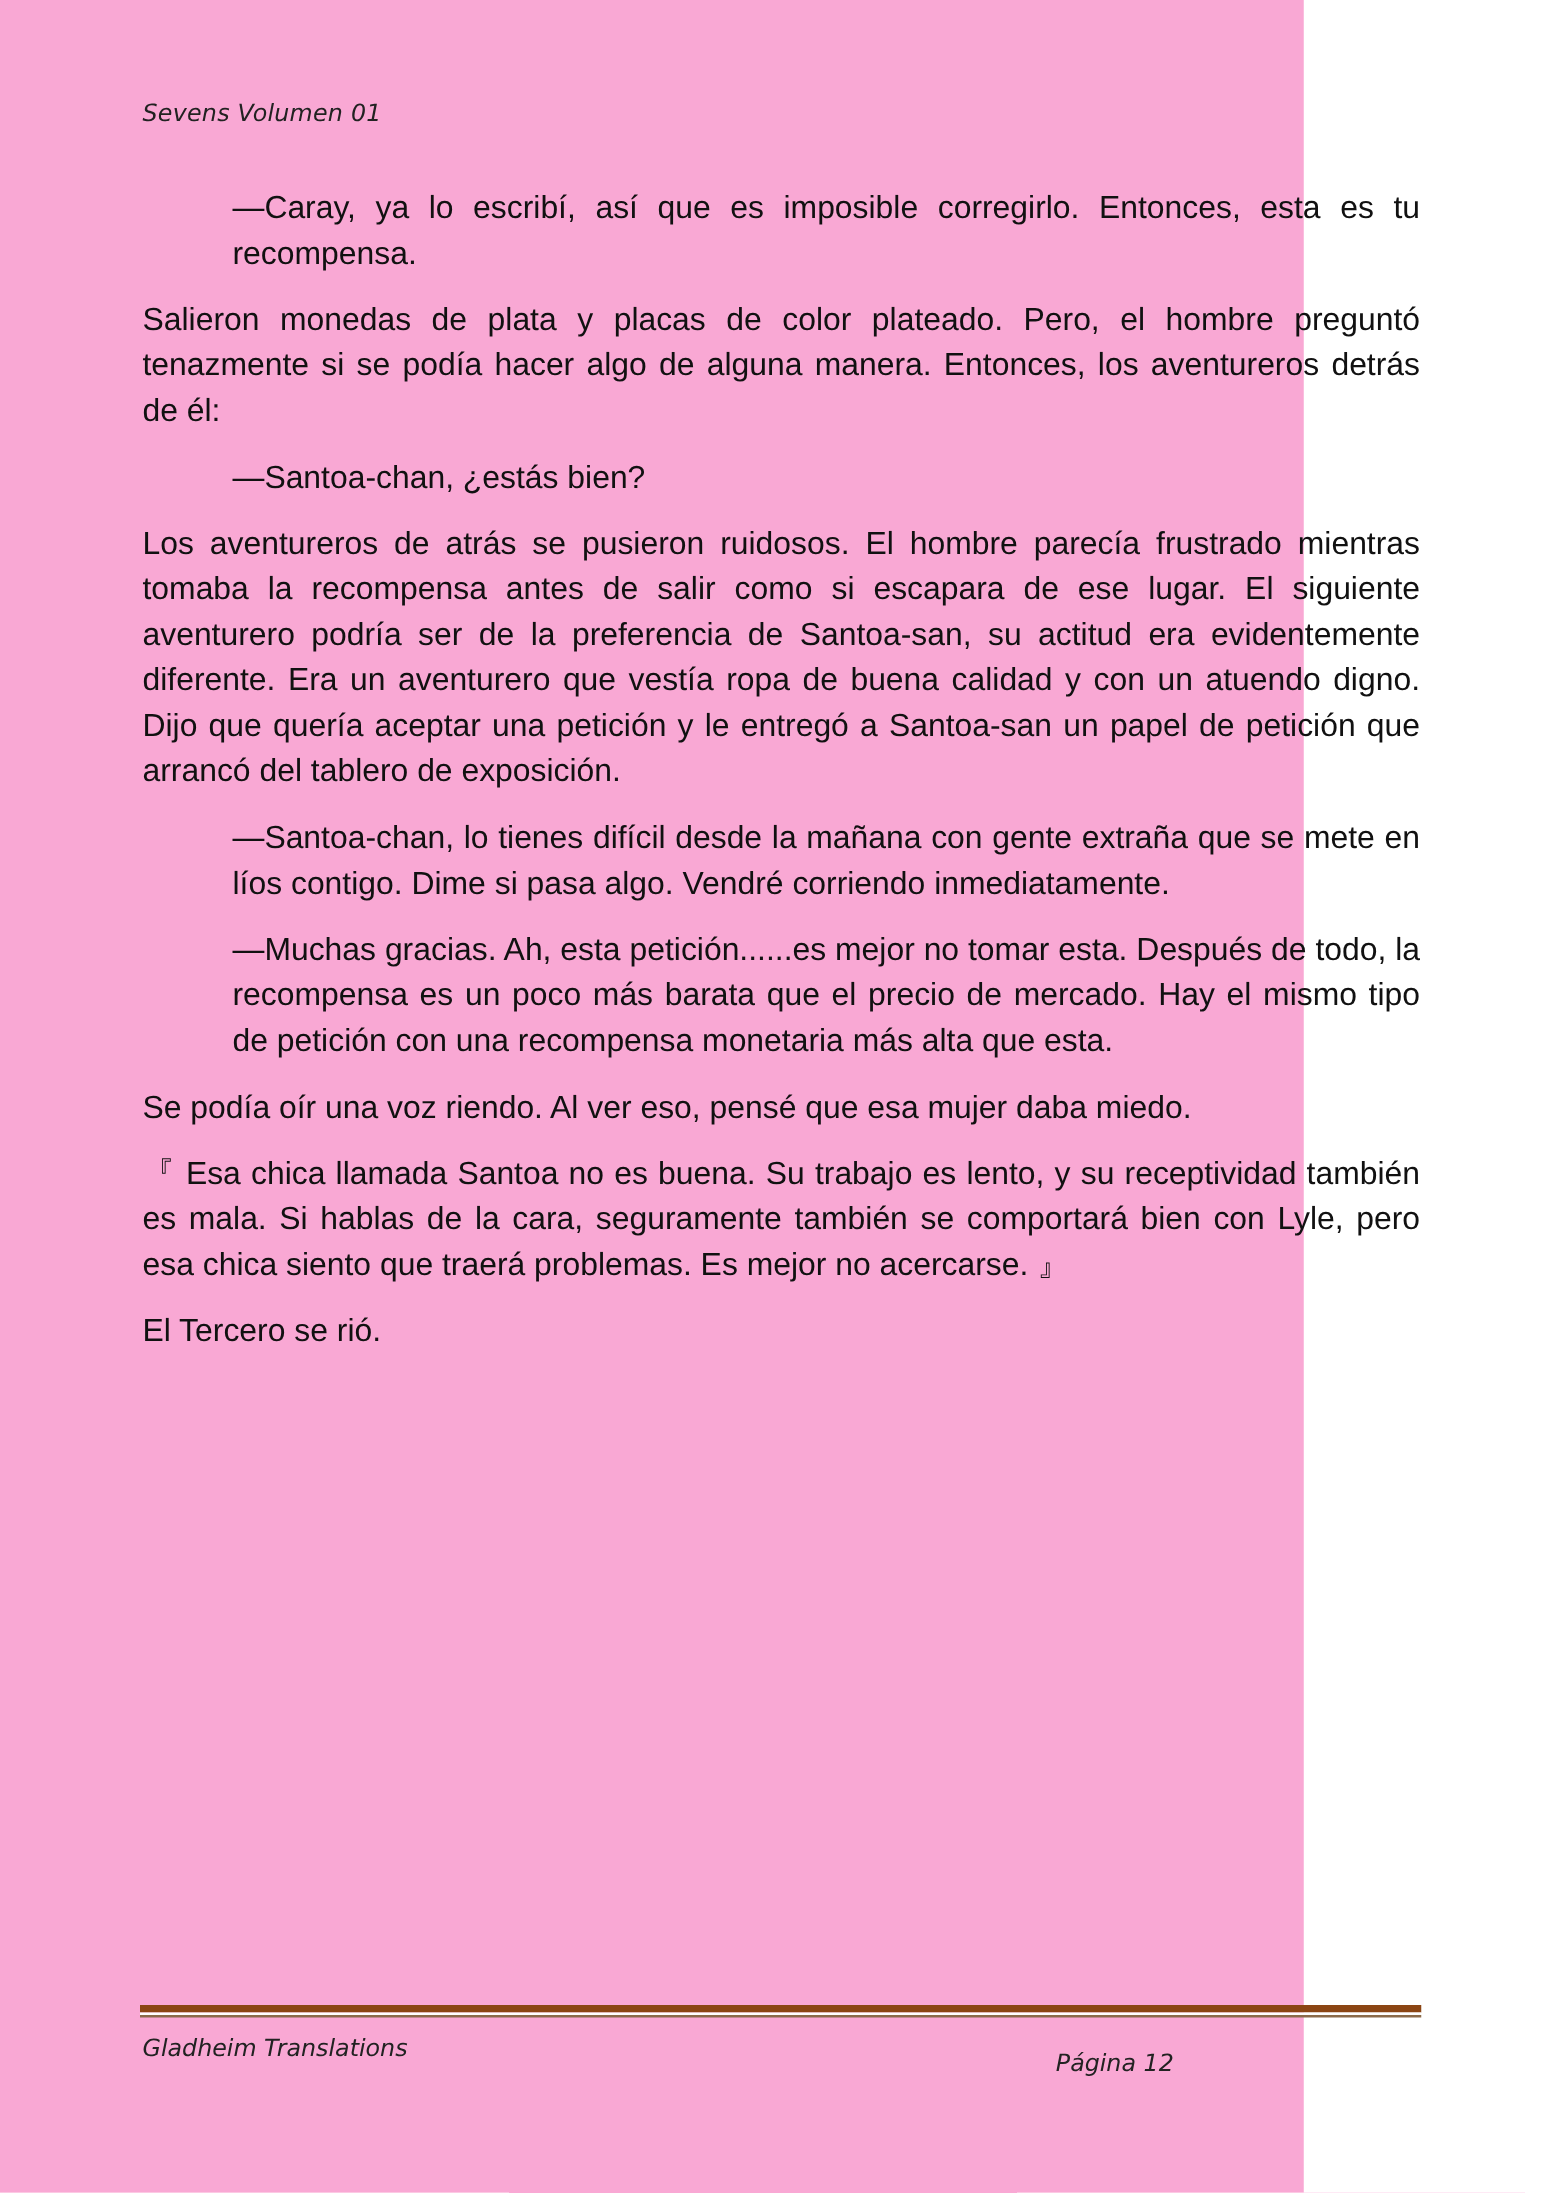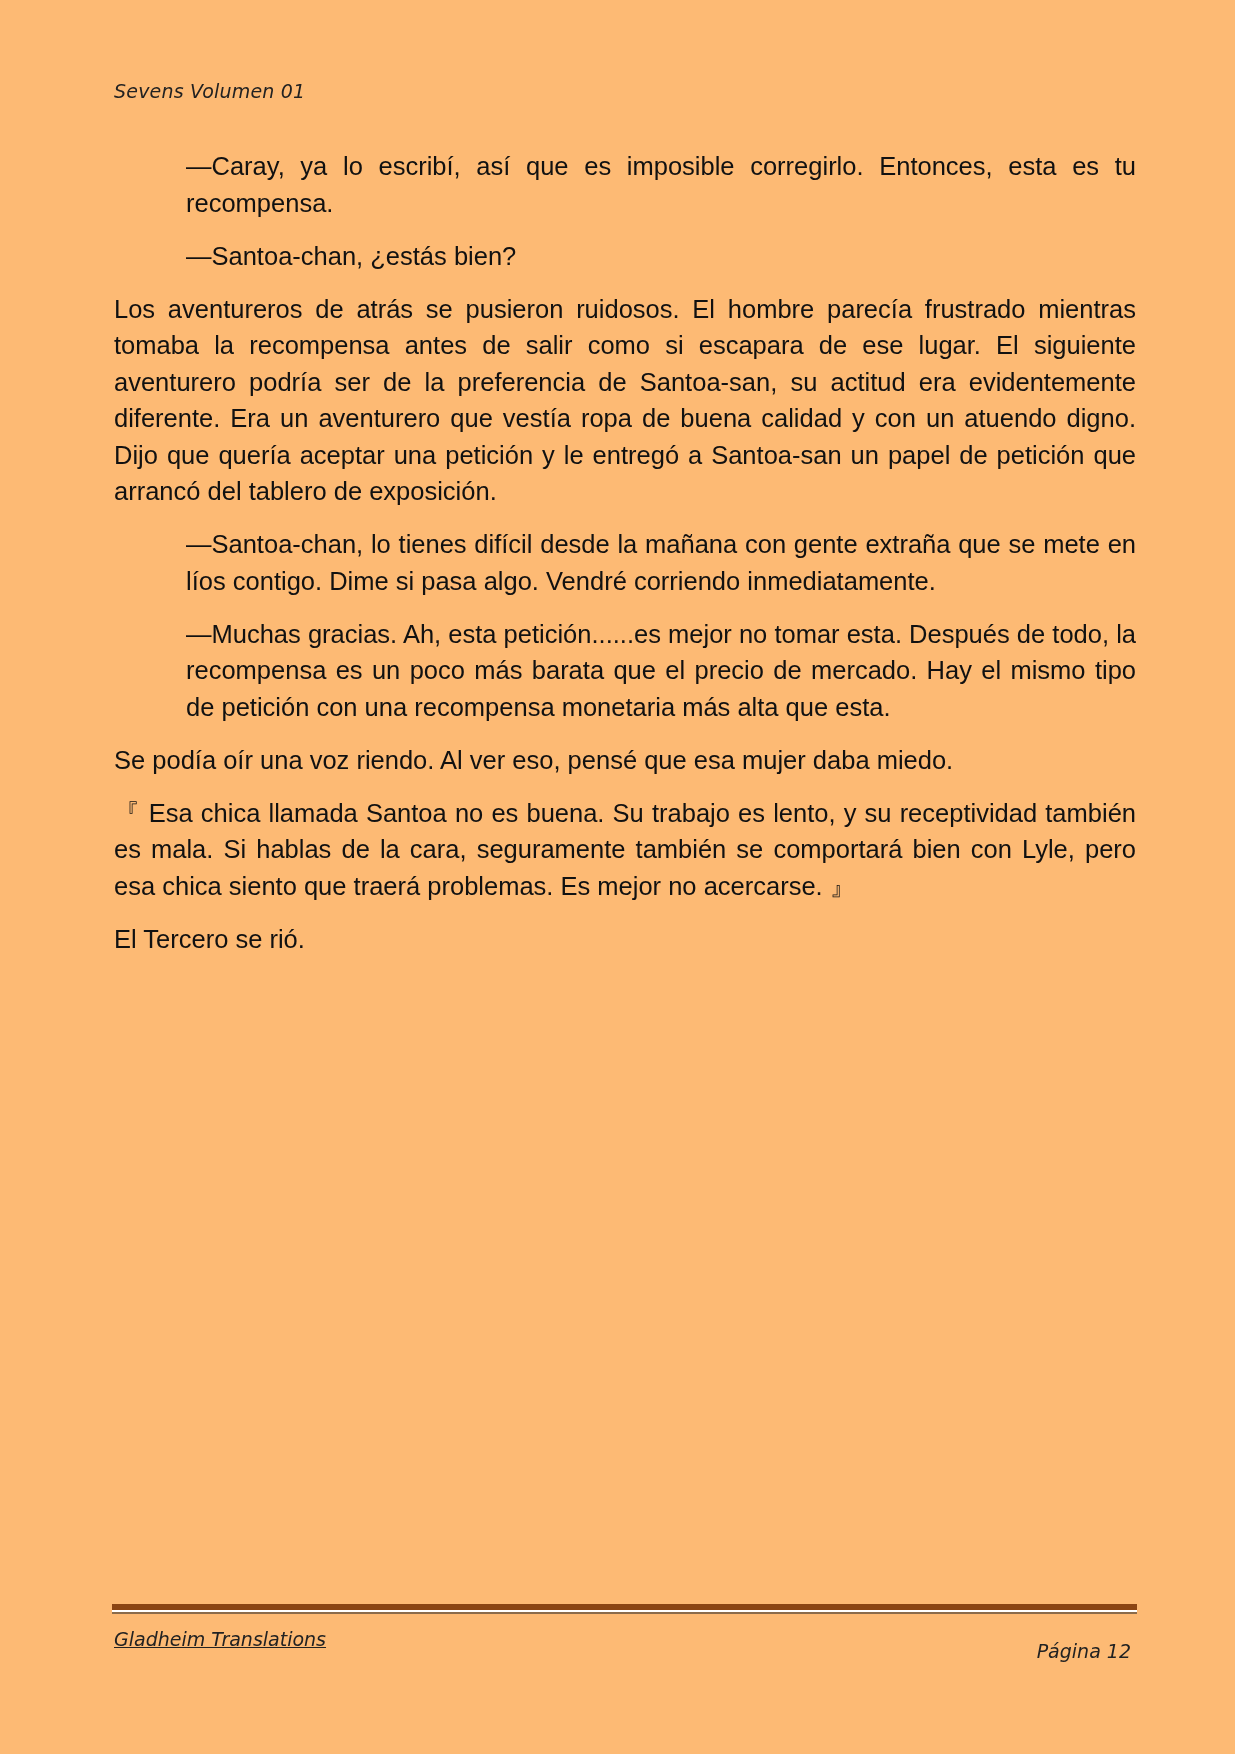--- a/index.html
+++ b/index.html
@@ -1,17 +1,17 @@
 <!DOCTYPE html>
 <html><head>
 <meta charset="utf-8">
 <style>
   html, body { margin: 0; padding: 0; background: #ffffff; }
   body { width: 1241px; height: 1754px; position: relative; overflow: hidden; }
-  .page { position: absolute; left: 0; top: 0; width: 1235px; height: 1754px; background: #fdba74; }
+  .page { position: absolute; left: 0; top: 0; width: 1043px; height: 1754px; background: #f9a8d4; }
   .header-title {
     position: absolute; left: 114px; top: 80px;
     font-family: "DejaVu Sans", sans-serif; font-style: italic;
     font-size: 19px; color: #222; letter-spacing: 0.2px;
   }
   .body-text {
     position: absolute; left: 114px; top: 148px; width: 1022px;
     font-family: "Liberation Sans", sans-serif; font-size: 25.5px;
     line-height: 36.5px; color: #111;
   }
@@ -19,35 +19,36 @@
   .p.dialog { margin-left: 72px; }
   .p.dialog-hang { text-indent: 72px; }
   .footer-rule {
     position: absolute; left: 112px; top: 1604px; width: 1025px;
   }
   .footer-rule .thick { height: 6px; background: #8b4513; }
   .footer-rule .gap { height: 2px; background: #fff; }
   .footer-rule .thin { height: 2px; background: #8b6b4a; }
   .footer-left {
     position: absolute; left: 114px; top: 1628px;
-    font-family: "DejaVu Sans", sans-serif; font-style: italic; font-size: 19px; color: #222; text-decoration: underline;
+    font-family: "DejaVu Sans", sans-serif; font-style: italic; font-size: 19px; color: #222;
   }
   .footer-right {
     position: absolute; right: 104px; top: 1628px;
     font-family: "DejaVu Sans", sans-serif; font-style: italic; font-size: 19px; color: #222; margin-top: 12px;
   }
 </style>
 </head>
 <body>
 
 <div class="page">
   <div class="header-title">Sevens Volumen 01</div>
 
   <div class="body-text">
     <p class="p dialog">—Caray, ya lo escribí, así que es imposible corregirlo. Entonces, esta es tu recompensa.</p>
+    <p class="p">Salieron monedas de plata y placas de color plateado. Pero, el hombre preguntó tenazmente si se podía hacer algo de alguna manera. Entonces, los aventureros detrás de él:</p>
     <p class="p dialog">—Santoa-chan, ¿estás bien?</p>
     <p class="p">Los aventureros de atrás se pusieron ruidosos. El hombre parecía frustrado mientras tomaba la recompensa antes de salir como si escapara de ese lugar. El siguiente aventurero podría ser de la preferencia de Santoa-san, su actitud era evidentemente diferente. Era un aventurero que vestía ropa de buena calidad y con un atuendo digno. Dijo que quería aceptar una petición y le entregó a Santoa-san un papel de petición que arrancó del tablero de exposición.</p>
     <p class="p dialog">—Santoa-chan, lo tienes difícil desde la mañana con gente extraña que se mete en líos contigo. Dime si pasa algo. Vendré corriendo inmediatamente.</p>
     <p class="p dialog">—Muchas gracias. Ah, esta petición......es mejor no tomar esta. Después de todo, la recompensa es un poco más barata que el precio de mercado. Hay el mismo tipo de petición con una recompensa monetaria más alta que esta.</p>
     <p class="p">Se podía oír una voz riendo. Al ver eso, pensé que esa mujer daba miedo.</p>
     <p class="p">『 Esa chica llamada Santoa no es buena. Su trabajo es lento, y su receptividad también es mala. Si hablas de la cara, seguramente también se comportará bien con Lyle, pero esa chica siento que traerá problemas. Es mejor no acercarse. 』</p>
     <p class="p">El Tercero se rió.</p>
   </div>
 
   <div class="footer-rule">

